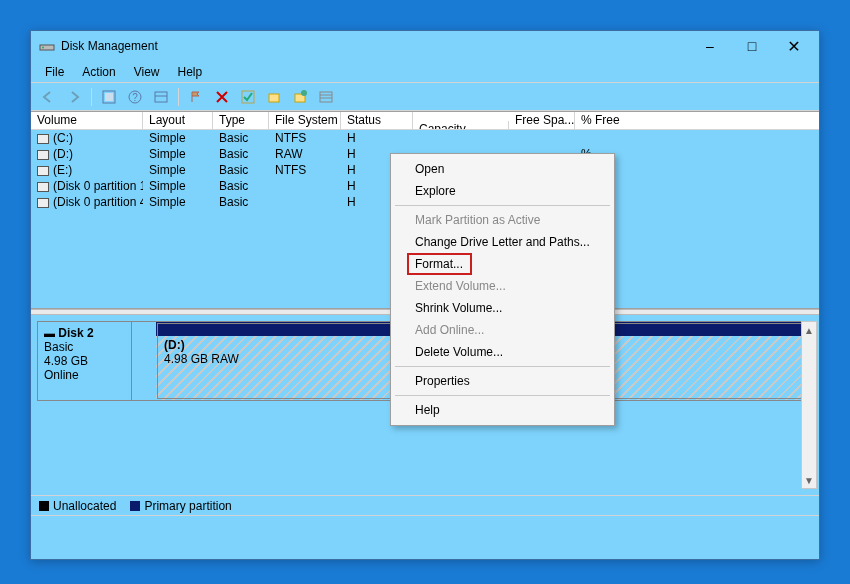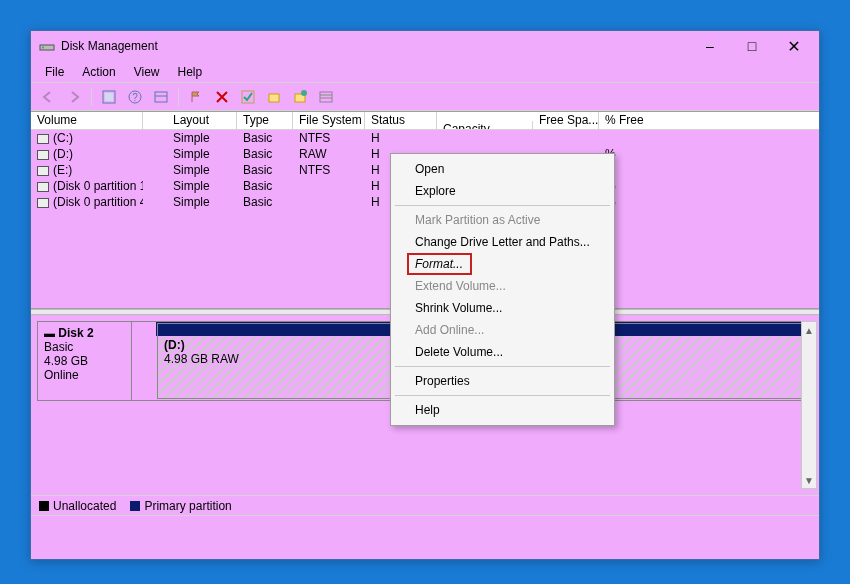--- a/index.html
+++ b/index.html
@@ -10,21 +10,21 @@
     font-size: 12px;
     width: 850px;
     height: 584px;
     overflow: hidden;
     position: relative;
   }
   .window {
     position: absolute;
     left: 30px; top: 30px;
     width: 790px; height: 530px;
-    background: #f0abfc;
+    background: #7dd3fc;
     border: 1px solid #3b6ea5;
     box-shadow: 0 2px 10px rgba(0,0,0,.25);
   }
   .titlebar {
     height: 30px;
     display: flex; align-items: center;
     padding: 0 4px 0 8px;
   }
   .title-icon {
     width: 16px; height: 16px; margin-right: 6px;
@@ -61,21 +61,21 @@
   }
   .list-header {
     display:flex; height:18px; background:#fff; border-bottom:1px solid #d4d4d4;
     user-select:none;
   }
   .lh-cell {
     border-right:1px solid #d4d4d4;
     padding: 1px 6px; font-size:12px; color:#000;
     overflow:hidden; white-space:nowrap;
   }
-  .col-vol{width:112px;} .col-layout{width:70px;margin-left:24px;} .col-type{width:56px;}
+  .col-vol{width:112px;} .col-layout{width:70px;} .col-type{width:56px;}
   .col-fs{width:72px;} .col-status{width:72px;} .col-cap{width:96px;margin-top:9px;}
   .col-free{width:66px;} .col-pctfree{width:70px; border-right:none;}
   .row {
     display:flex; height:16px; align-items:center;
   }
   .cell { padding:0 6px; overflow:hidden; white-space:nowrap; font-size:12px;}
   .vol-icon {
     display:inline-block; width:12px; height:10px;
     border:1px solid #555; background:#eee; margin-right:4px;
     vertical-align:middle;
@@ -135,21 +135,21 @@
   .ctx .sep{height:1px;background:#c8c8c8;margin:3px 2px;}
   .ctx .highlight{
     position:relative;
   }
   .ctx .highlight-box{
     position:absolute; left:14px; right:140px; top:0px; bottom:0px;
     border:2px solid #c91f1f;
     padding-right:0;
     pointer-events:none;
   }
-  .ctx .mi.highlight{padding:4px 22px;font-style:italic;}
+  .ctx .mi.highlight{padding:4px 22px;}
   
   svg{display:block;}
 </style>
 </head>
 <body>
 
 <div class="window">
 
   <div class="titlebar">
     <span class="title-icon">

